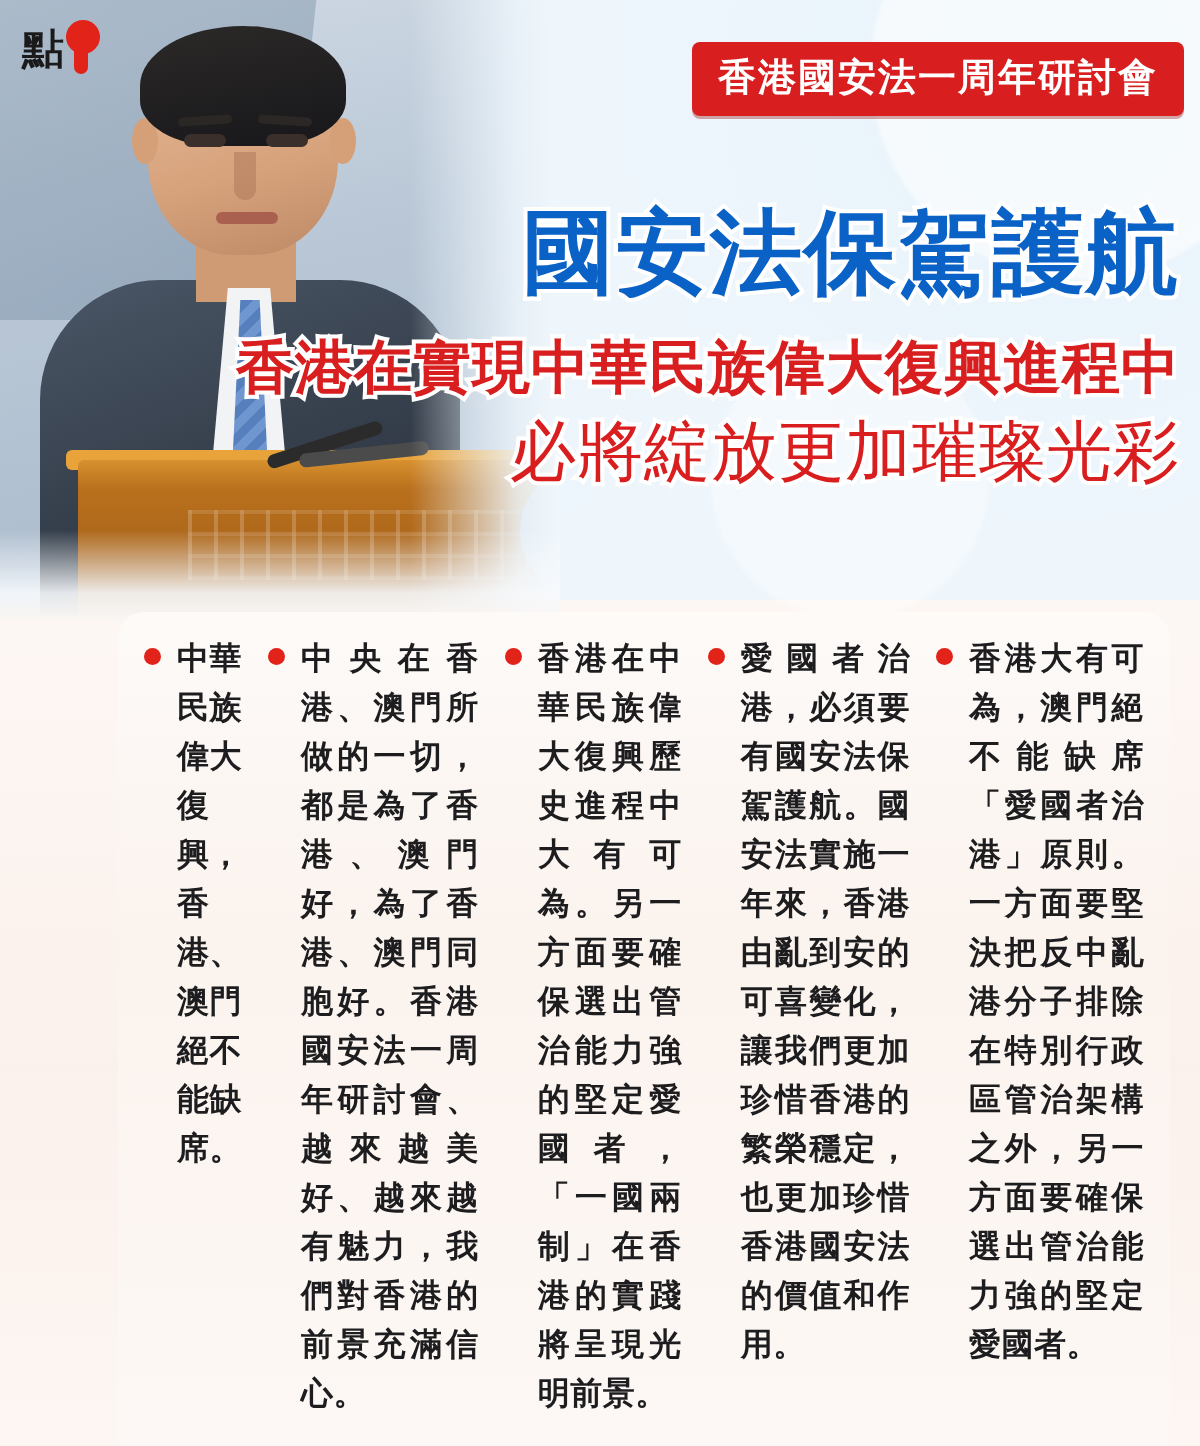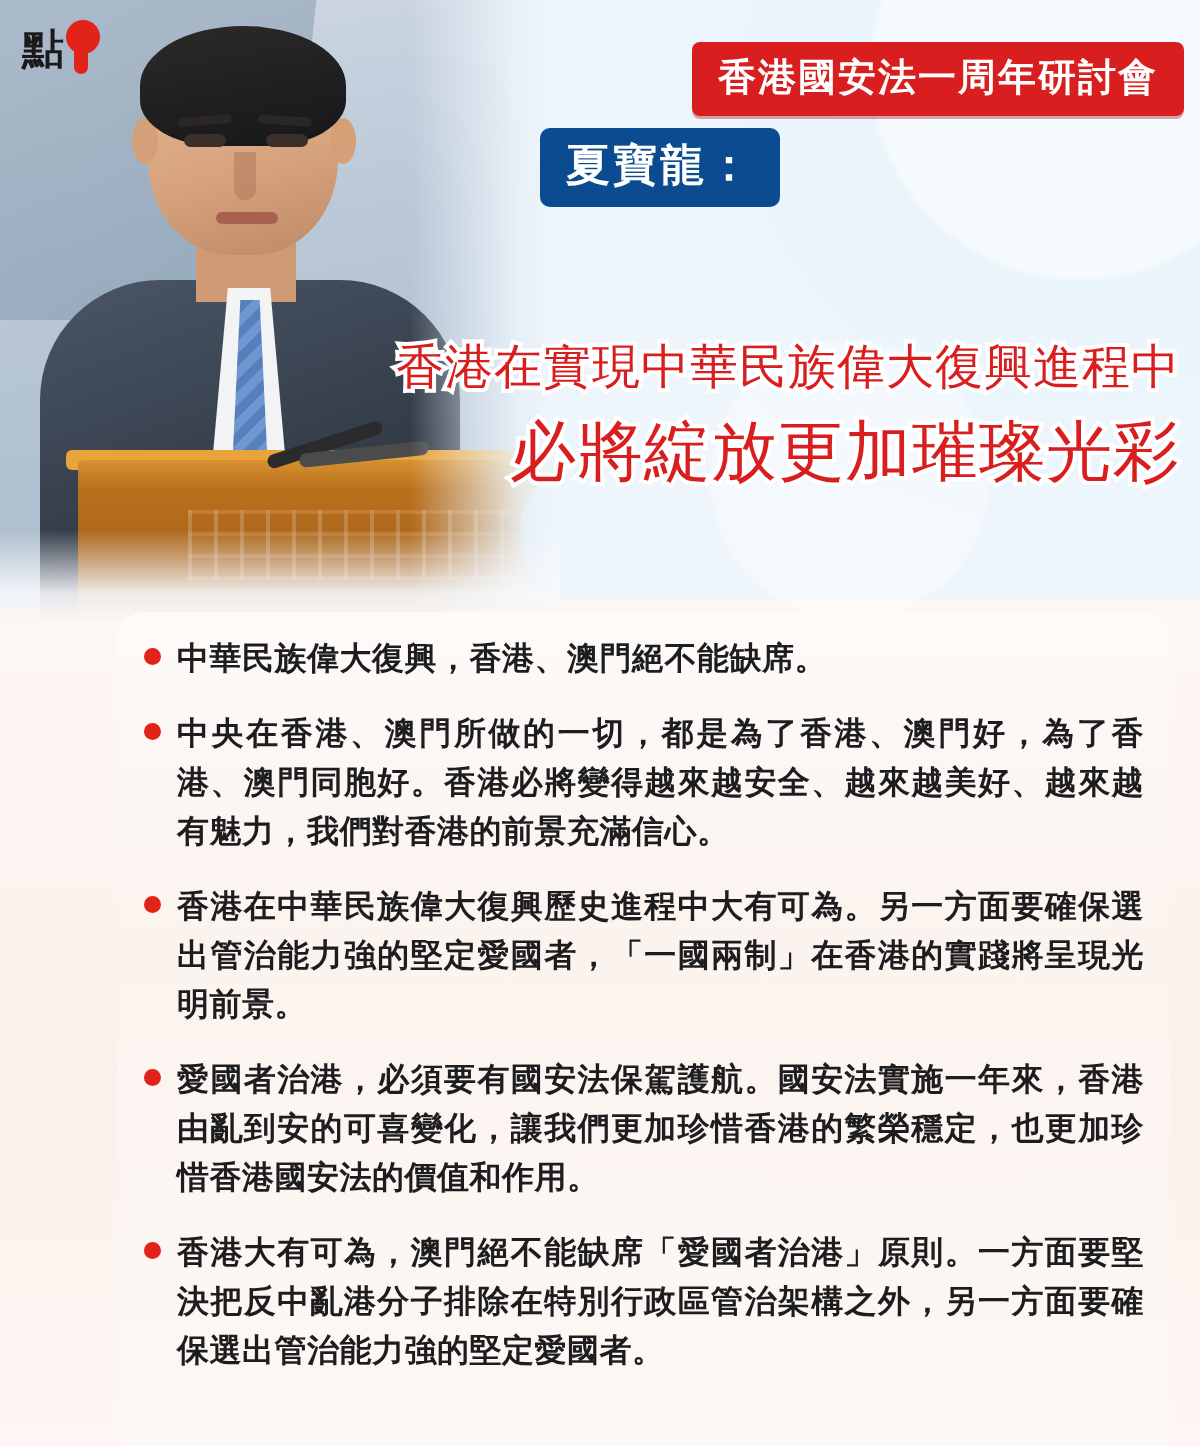--- a/index.html
+++ b/index.html
@@ -244,23 +244,23 @@
     color: #0a62c6;
     white-space: nowrap;
     -webkit-text-stroke: 8px #ffffff;
     paint-order: stroke fill;
     text-shadow: 0 4px 0 rgba(255,255,255,.9);
   }
   .line-red-1 {
     position: absolute;
     right: 20px;
     top: 330px;
-    font-size: 48px;
+    font-size: 58px;
     line-height: 74px;
-    font-weight: 400;
+    font-weight: 700;
     letter-spacing: 1px;
     color: #d81e1e;
     white-space: nowrap;
     -webkit-text-stroke: 8px #ffffff;
     paint-order: stroke fill;
   }
   .line-red-2 {
     position: absolute;
     right: 20px;
     top: 414px;
@@ -282,21 +282,20 @@
     top: 612px;
     bottom: 0;
     background: linear-gradient(180deg, #fdfaf8 0%, #fbf3ee 40%, #fdf8f5 100%);
     border-radius: 26px 26px 0 0;
     padding: 22px 26px 0 26px;
     box-sizing: border-box;
     z-index: 7;
   }
   .bullets {
     display: flex;
-    flex-direction: column;
     gap: 26px;
   }
   .bullet {
     display: flex;
     align-items: flex-start;
     gap: 16px;
   }
   .dot {
     flex: 0 0 auto;
     width: 17px;
@@ -352,36 +351,36 @@
     </div>
     <div class="ph-emblem"></div>
     <div class="ph-mic1"></div>
     <div class="ph-mic2"></div>
     <div class="photo-fade-r"></div>
     <div class="photo-fade-b"></div>
   </div>
 
   <div class="head-wrap">
     <div class="ribbon">香港國安法一周年研討會</div>
-    <div class="speaker">夏寶龍：</div>
+    <div class="line-blue">國安法保駕護航</div>
     <div class="line-red-1">香港在實現中華民族偉大復興進程中</div>
     <div class="line-red-2">必將綻放更加璀璨光彩</div>
   </div>
 
   <div class="panel">
     <div class="bullets">
 
       <div class="bullet">
         <span class="dot"></span>
         <span class="btext">中華民族偉大復興，香港、澳門絕不能缺席。</span>
       </div>
 
       <div class="bullet">
         <span class="dot"></span>
-        <span class="btext">中央在香港、澳門所做的一切，都是為了香港、澳門好，為了香港、澳門同胞好。香港必將變得越來越安全、越來越美好、越來越有魅力，我們對香港的前景充滿信心。</span>
+        <span class="btext">中央在香港、澳門所做的一切，都是為了香港、澳門好，為了香港、澳門同胞好。香港國安法一周年研討會、越來越美好、越來越有魅力，我們對香港的前景充滿信心。</span>
       </div>
 
       <div class="bullet">
         <span class="dot"></span>
         <span class="btext">香港在中華民族偉大復興歷史進程中大有可為。另一方面要確保選出管治能力強的堅定愛國者，「一國兩制」在香港的實踐將呈現光明前景。</span>
       </div>
 
       <div class="bullet">
         <span class="dot"></span>
         <span class="btext">愛國者治港，必須要有國安法保駕護航。國安法實施一年來，香港由亂到安的可喜變化，讓我們更加珍惜香港的繁榮穩定，也更加珍惜香港國安法的價值和作用。</span>

